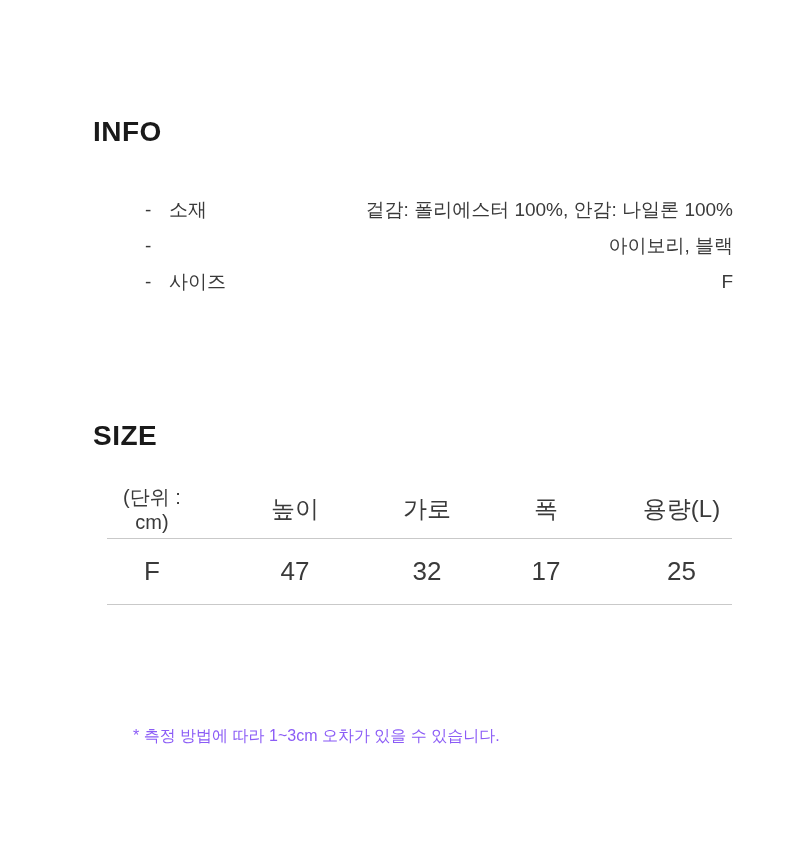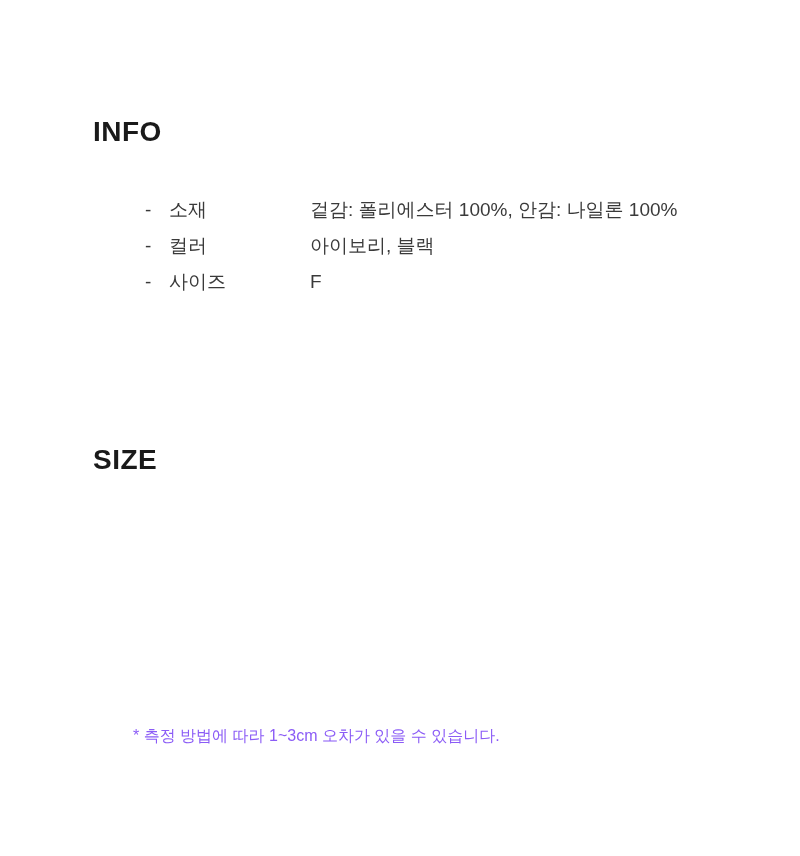--- a/index.html
+++ b/index.html
@@ -14,21 +14,21 @@
   }
   .section-heading {
     position: absolute;
     left: 57px;
     font-size: 28px;
     font-weight: 700;
     color: #1a1a1a;
     letter-spacing: 0.5px;
   }
   #info-heading { top: 80px; }
-  #size-heading { top: 408px; }
+  #size-heading { top: 384px; }
 
   .info-rows {
     position: absolute;
     left: 85px;
     top: 132px;
     width: 660px;
   }
   .info-row {
     display: flex;
     align-items: baseline;
@@ -42,20 +42,21 @@
     flex: 0 0 17px;
     color: #3a3a3a;
   }
   .info-row .label {
     width: 141px;
     flex: 0 0 141px;
     font-family: Liberation Mono, monospace;
   }
   .info-row .value {
     flex: 1 1 auto;
+    text-align: right;
   }
 
   .size-table {
     position: absolute;
     left: 83px;
     top: 456px;
     width: 625px;
     border-collapse: collapse;
     table-layout: fixed;
     color: #3a3a3a;
@@ -99,30 +100,56 @@
   <h2 class="section-heading" id="info-heading">INFO</h2>
 
   <div class="info-rows">
     <div class="info-row">
       <span class="bullet">-</span>
       <span class="label">소재</span>
       <span class="value">겉감: 폴리에스터 100%, 안감: 나일론 100%</span>
     </div>
     <div class="info-row">
       <span class="bullet">-</span>
-      <span class="label">컬러</span>
       <span class="value">아이보리, 블랙</span>
     </div>
     <div class="info-row">
       <span class="bullet">-</span>
       <span class="label">사이즈</span>
       <span class="value">F</span>
     </div>
   </div>
 
   <h2 class="section-heading" id="size-heading">SIZE</h2>
 
+  <table class="size-table">
+    <colgroup>
+      <col class="c1">
+        <col class="c2">
+        <col class="c3">
+        <col class="c4">
+        <col class="c5">
+    </colgroup>
+    <thead>
+      <tr>
+        <th class="unit-cell">(단위 : cm)</th>
+        <th>높이</th>
+        <th>가로</th>
+        <th>폭</th>
+        <th>용량(L)</th>
+      </tr>
+    </thead>
+    <tbody>
+      <tr>
+        <td>F</td>
+        <td>47</td>
+        <td>32</td>
+        <td>17</td>
+        <td>25</td>
+      </tr>
+    </tbody>
+  </table>
 
   <div class="size-notes">
     <p class="size-note">* 측정 방법에 따라 1~3cm 오차가 있을 수 있습니다.</p>
   </div>
 
 </div>
 
 </body></html>

